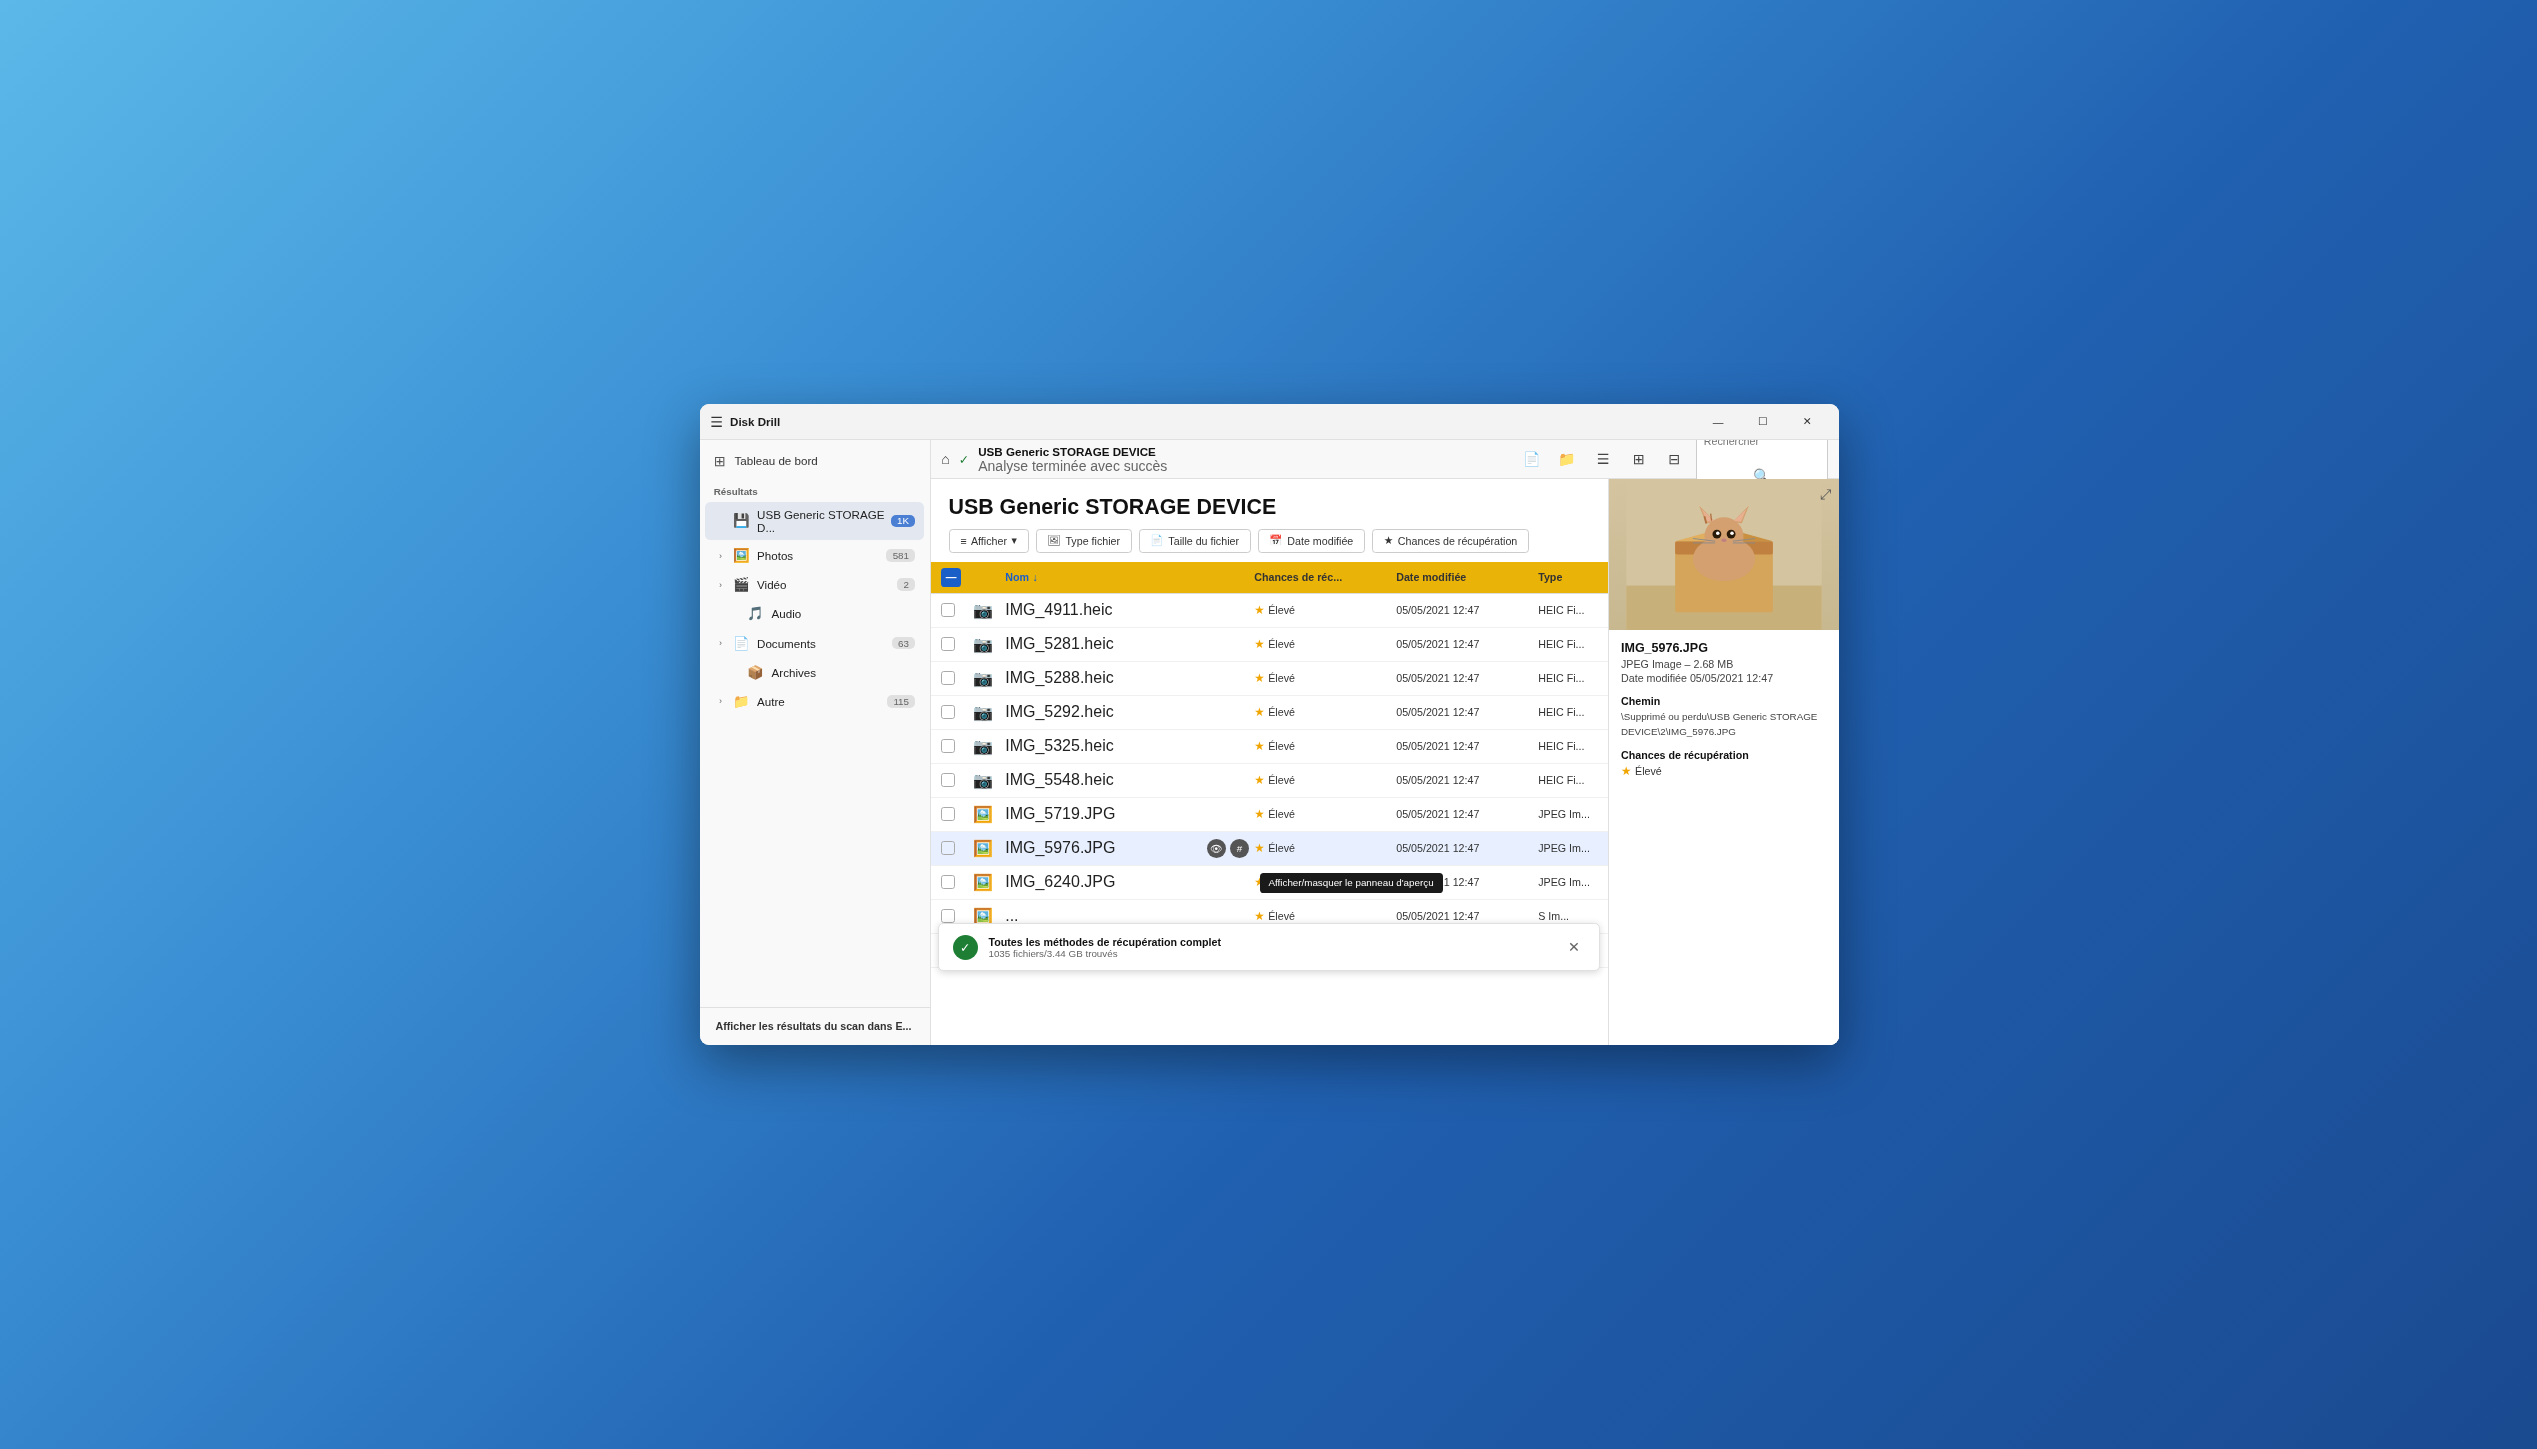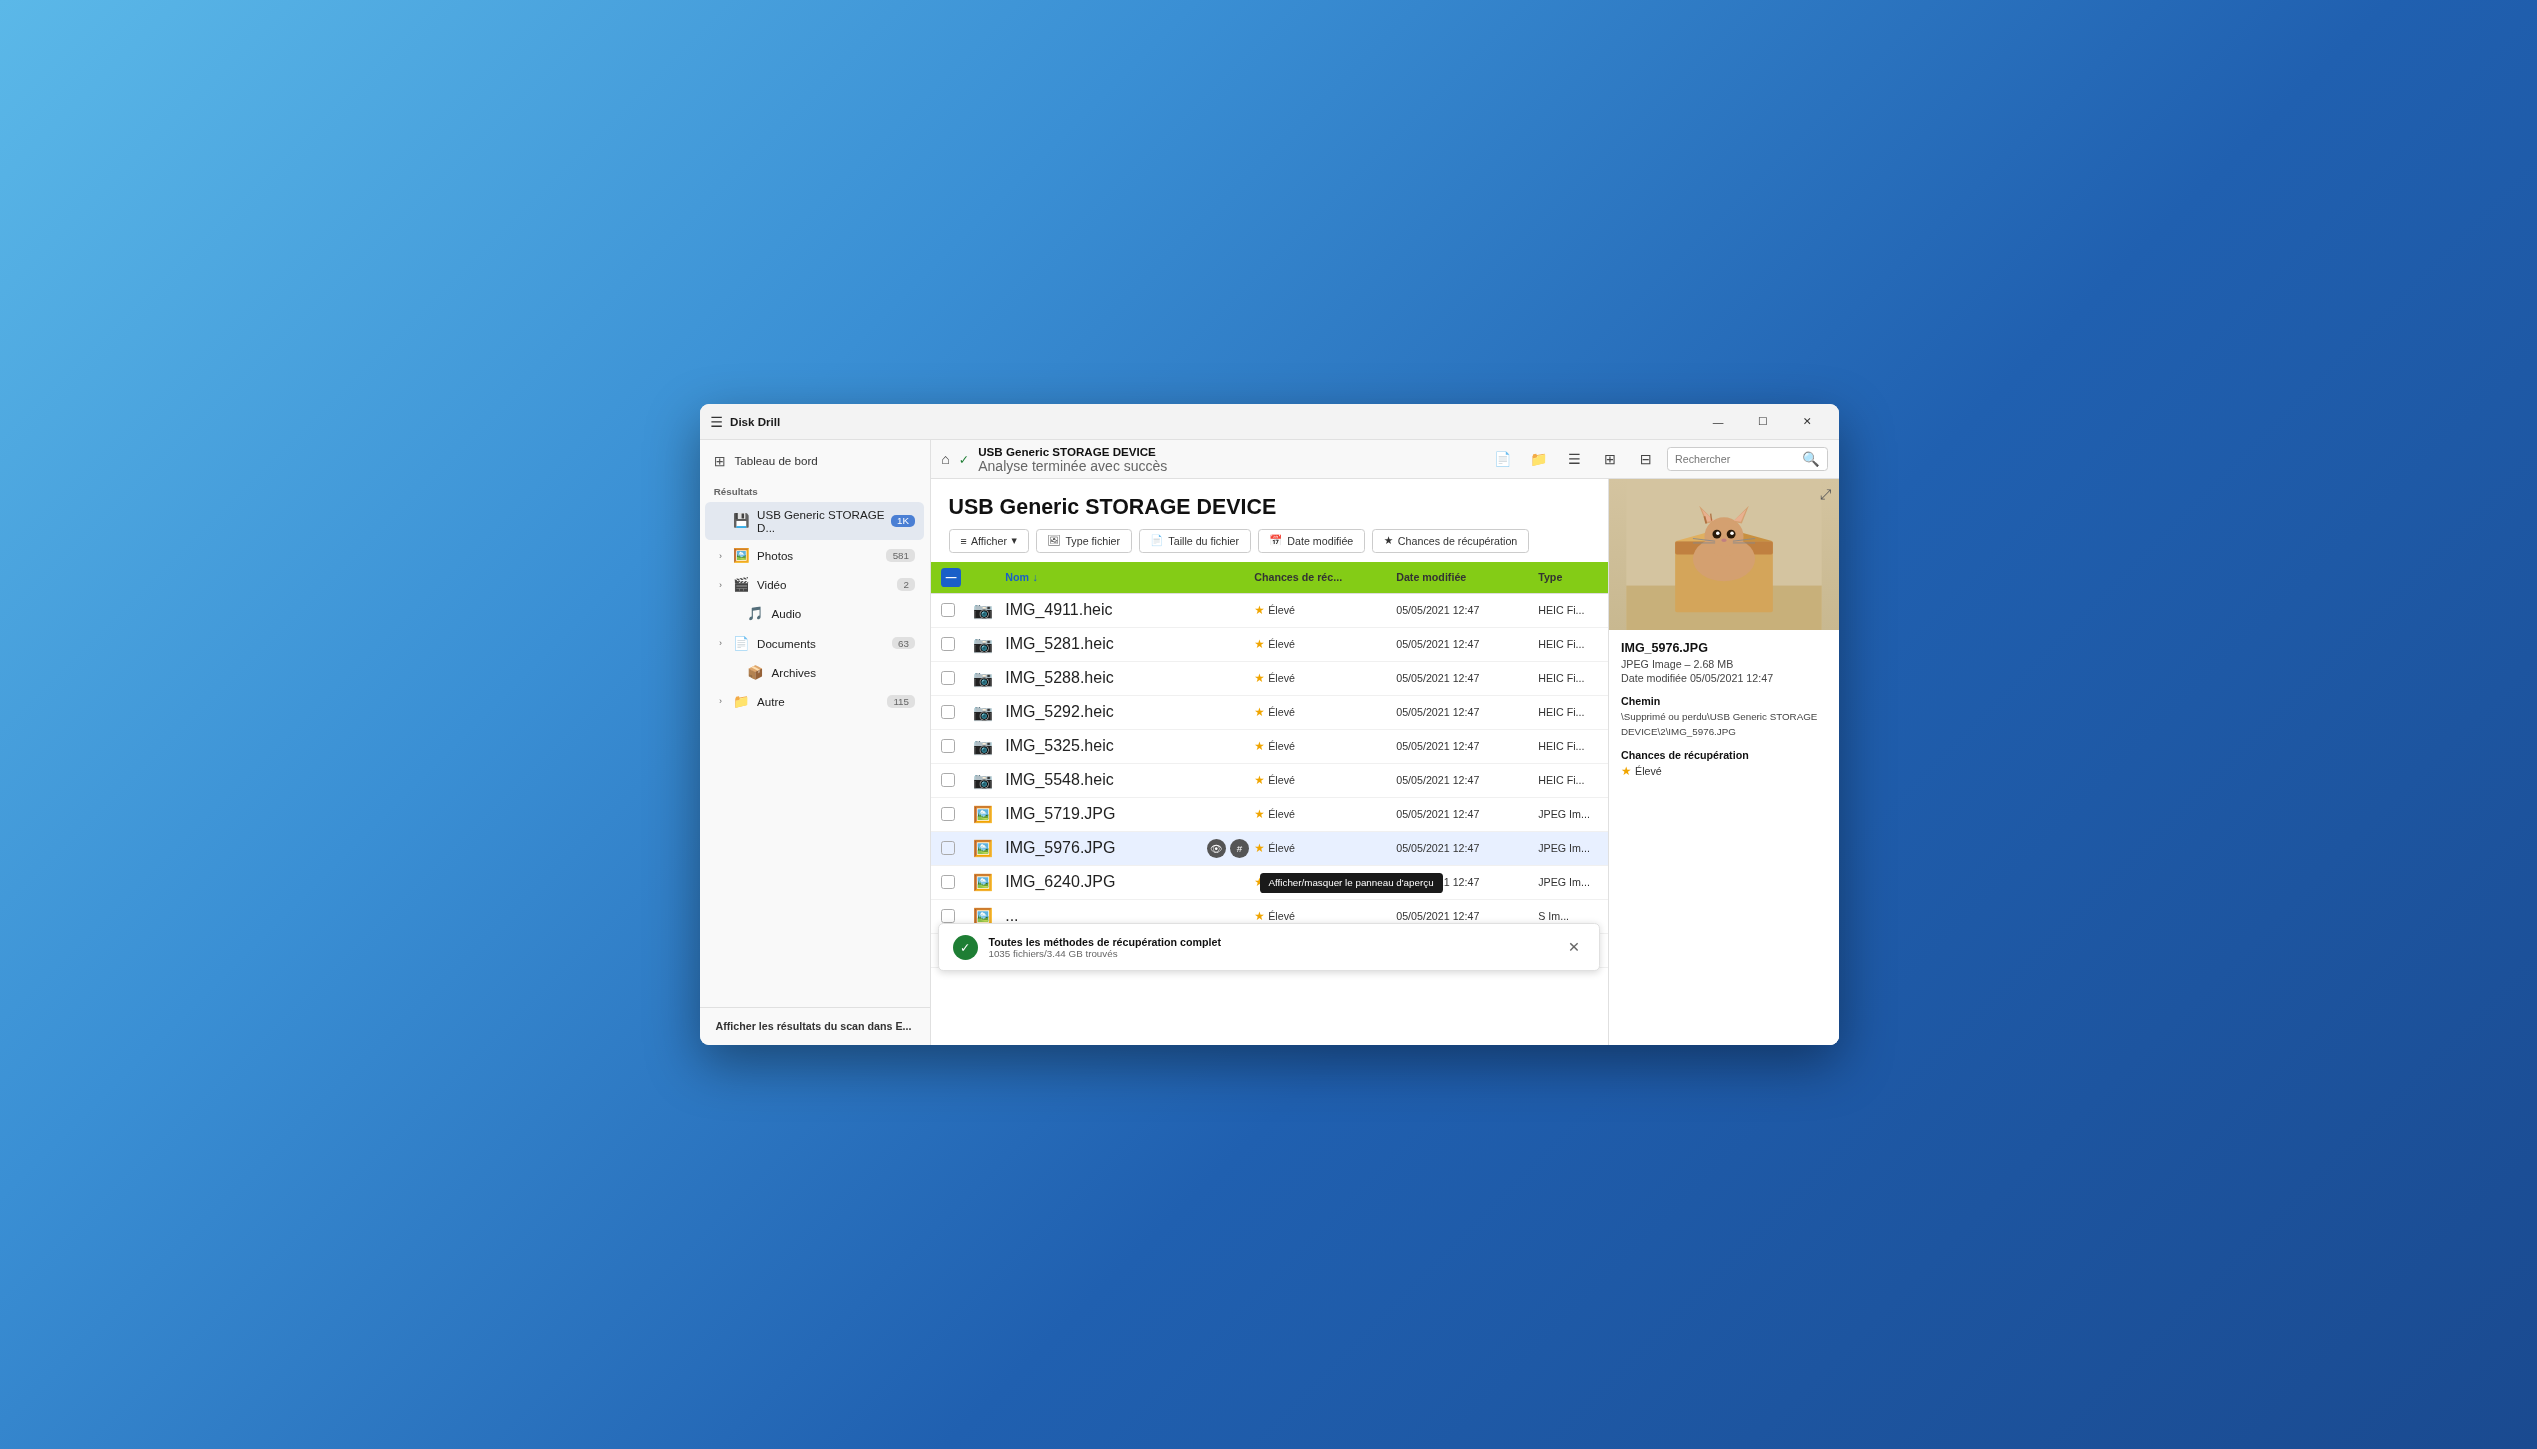--- a/index.html
+++ b/index.html
@@ -221,21 +221,22 @@
       font-size: 14.2px;
       color: #444;
     }
     .search-box {
       display: flex;
       align-items: center;
       border: 0.9px solid #ccc;
       border-radius: 3.6px;
       padding: 2.7px 7.1px;
       background: white;
-      gap: 11px;
+      gap: 21px;
+      flex-direction: column;
     }
     .search-input {
       border: none;
       outline: none;
       font-size: 10.7px;
       width: 116px;
       color: #333;
       background: transparent;
     }
 
@@ -286,21 +287,21 @@
       color: #333;
     }
 
     .table-header {
       display: grid;
       grid-template-columns: 32px 32px 249px 142px 142px 89px 80px;
       align-items: center;
       padding: 0 7.1px 0 10.7px;
       height: 32px;
       border-bottom: 0.9px solid #ddd;
-      background: #84cc16;
+      background: #eab308;
       flex-shrink: 0;
     }
     .th {
       font-size: 10.7px;
       font-weight: 600;
       color: #333;
       display: flex;
       align-items: center;
       gap: 3.6px;
       cursor: pointer;

